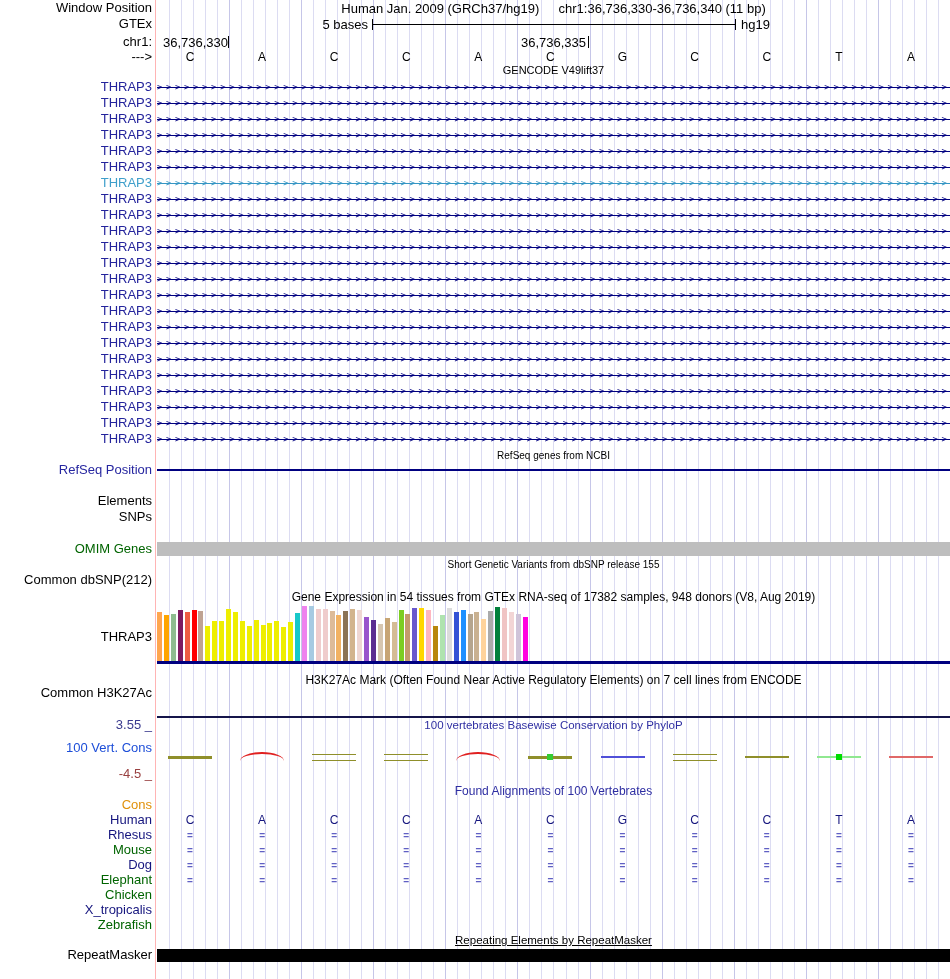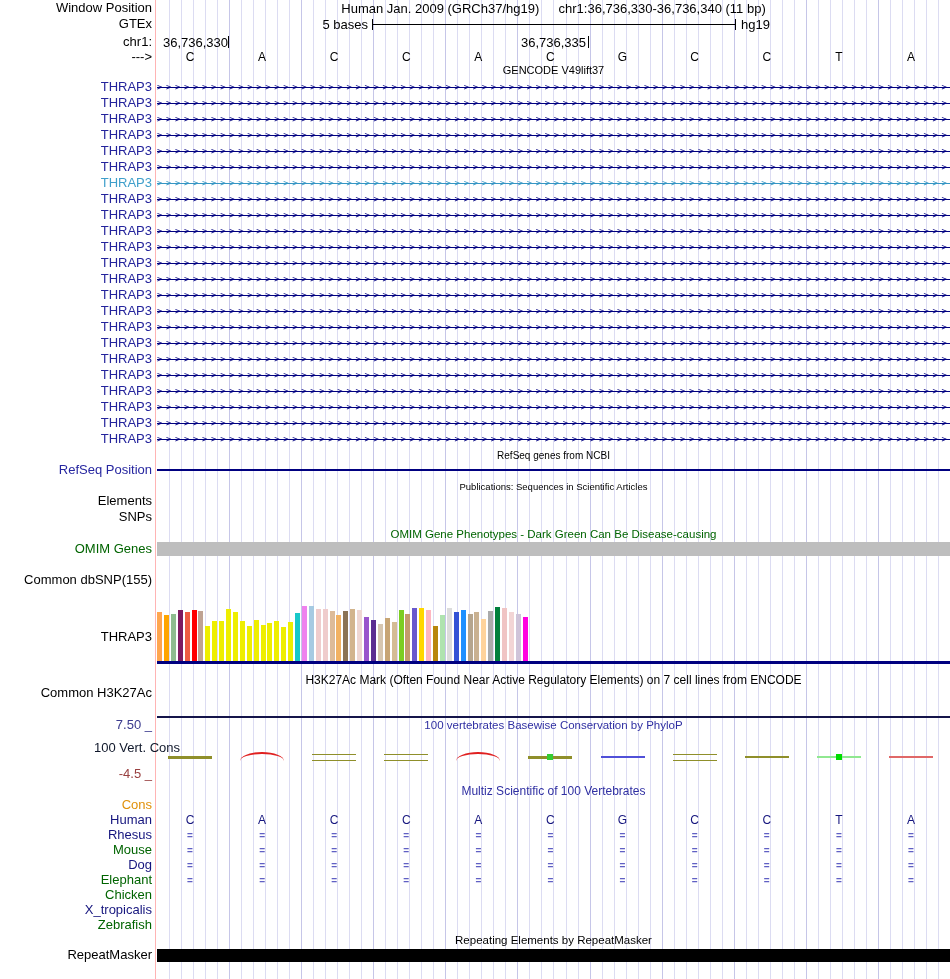--- a/index.html
+++ b/index.html
@@ -225,30 +225,30 @@
       <div class="gene-row" style="top: 434px;">
         <div class="gene-line" style="background: rgb(0, 0, 128);"></div>
         <div class="gene-arrows" style="color: rgb(0, 0, 128);">&gt;&gt;&gt;&gt;&gt;&gt;&gt;&gt;&gt;&gt;&gt;&gt;&gt;&gt;&gt;&gt;&gt;&gt;&gt;&gt;&gt;&gt;&gt;&gt;&gt;&gt;&gt;&gt;&gt;&gt;&gt;&gt;&gt;&gt;&gt;&gt;&gt;&gt;&gt;&gt;&gt;&gt;&gt;&gt;&gt;&gt;&gt;&gt;&gt;&gt;&gt;&gt;&gt;&gt;&gt;&gt;&gt;&gt;&gt;&gt;&gt;&gt;&gt;&gt;&gt;&gt;&gt;&gt;&gt;&gt;&gt;&gt;&gt;&gt;&gt;&gt;&gt;&gt;&gt;&gt;&gt;&gt;&gt;&gt;&gt;&gt;&gt;&gt;&gt;&gt;&gt;&gt;&gt;&gt;&gt;</div>
       </div>
     </div>
 
   <div class="title" style="top:450px;font-size:10px;">RefSeq genes from NCBI</div>
   <div class="lbl" style="top: 463px; color: rgb(38, 38, 160);">RefSeq Position</div>
   <div class="abs" id="refseq-line" style="left: 157px; top: 469px; width: 793px; height: 2px; background: rgb(0, 0, 128);"></div>
 
-  <div class="title" style="top:481px;font-size:9.5px;">Publications: Sequences in Scientific Articles</div>
   <div class="lbl" style="top:494px;">Elements</div>
   <div class="lbl" style="top:510px;">SNPs</div>
 
-  <div class="title" id="omim-title" style="top: 528px; font-size: 11.5px; color: rgb(0, 100, 0);">OMIM Gene Phenotypes - Dark Green Can Be Disease-causing</div>
   <div class="lbl" id="omim-label" style="top: 542px; color: rgb(0, 100, 0);">OMIM Genes</div>
   <div class="abs" id="omim-bar" style="left: 157px; top: 542px; width: 793px; height: 14px; background: rgb(190, 190, 190);"></div>
 
-  <div class="lbl" style="top:573px;">Common dbSNP(155)</div>
-
+  <div class="title" style="top:559px;font-size:10px;">Short Genetic Variants from dbSNP release 155</div>
+  <div class="lbl" style="top:573px;">Common dbSNP(212)</div>
+
+  <div class="title" style="top:590px;font-size:12px;">Gene Expression in 54 tissues from GTEx RNA-seq of 17382 samples, 948 donors (V8, Aug 2019)</div>
   <div class="lbl" style="top:630px;">THRAP3</div>
   <div id="gtex-bars">
       <div class="gtex-bar" style="left: 157px; top: 612px; height: 50px; background: rgb(255, 165, 79);"></div>
       <div class="gtex-bar" style="left: 163.9px; top: 615px; height: 47px; background: rgb(255, 165, 0);"></div>
       <div class="gtex-bar" style="left: 170.8px; top: 614px; height: 48px; background: rgb(143, 188, 143);"></div>
       <div class="gtex-bar" style="left: 177.7px; top: 610px; height: 52px; background: rgb(125, 26, 96);"></div>
       <div class="gtex-bar" style="left: 184.6px; top: 612px; height: 50px; background: rgb(238, 92, 66);"></div>
       <div class="gtex-bar" style="left: 191.5px; top: 610px; height: 52px; background: rgb(255, 0, 0);"></div>
       <div class="gtex-bar" style="left: 198.4px; top: 611px; height: 51px; background: rgb(191, 163, 147);"></div>
       <div class="gtex-bar" style="left: 205.3px; top: 626px; height: 36px; background: rgb(238, 238, 0);"></div>
@@ -298,43 +298,43 @@
       <div class="gtex-bar" style="left: 508.9px; top: 612px; height: 50px; background: rgb(242, 213, 213);"></div>
       <div class="gtex-bar" style="left: 515.8px; top: 614px; height: 48px; background: rgb(207, 196, 217);"></div>
       <div class="gtex-bar" style="left: 522.7px; top: 617px; height: 45px; background: rgb(255, 0, 224);"></div>
     </div>
   <div class="abs" id="gtex-baseline" style="left: 157px; top: 661px; width: 793px; height: 3px; background: rgb(0, 0, 128);"></div>
 
   <div class="title" style="top:673px;font-size:12px;">H3K27Ac Mark (Often Found Near Active Regulatory Elements) on 7 cell lines from ENCODE</div>
   <div class="lbl" style="top:686px;">Common H3K27Ac</div>
   <div class="abs" id="h3k27ac-separator" style="left: 157px; top: 716px; width: 793px; height: 2px; background: rgb(21, 21, 74);"></div>
 
-  <div class="lbl" id="phylop-max" style="top: 718px; color: rgb(58, 58, 142);">7.50 _</div>
+  <div class="lbl" id="phylop-max" style="top: 718px; color: rgb(58, 58, 142);">3.55 _</div>
   <div class="title" id="phylop-title" style="top: 719px; font-size: 11.5px; color: rgb(47, 47, 162);">100 vertebrates Basewise Conservation by PhyloP</div>
-  <div class="lbl" id="phylop-label" style="top: 741px; color: #0f172a; padding-left: 28px;">100 Vert. Cons</div>
+  <div class="lbl" id="phylop-label" style="top: 741px; color: #1d4ed8;">100 Vert. Cons</div>
   <div class="lbl" id="phylop-min" style="top: 767px; color: rgb(153, 64, 64);">-4.5 _</div>
   <div id="phylop-marks">
       <div class="cons-mark" style="left: 190px; top: 756px; height: 3px; background: rgb(143, 143, 42);"></div>
       <div class="cons-mark" style="left: 262.09px; top: 752px; height: 7px; border-top: 2px solid rgb(224, 32, 32); border-radius: 50% 50% 0px 0px / 100% 100% 0px 0px;"></div>
       <div class="cons-mark" style="left: 334.18px; top: 754px; height: 5px; border-top: 1.5px solid rgb(143, 143, 42); border-bottom: 1.5px solid rgb(143, 143, 42);"></div>
       <div class="cons-mark" style="left: 406.27px; top: 754px; height: 5px; border-top: 1.5px solid rgb(143, 143, 42); border-bottom: 1.5px solid rgb(143, 143, 42);"></div>
       <div class="cons-mark" style="left: 478.36px; top: 752px; height: 7px; border-top: 2px solid rgb(224, 32, 32); border-radius: 50% 50% 0px 0px / 100% 100% 0px 0px;"></div>
       <div class="cons-mark" style="left: 550.45px; top: 756px; height: 3px; background: rgb(143, 143, 42);">
         <div style="position: absolute; left: 19px; top: -2px; width: 6px; height: 6px; background: rgb(51, 204, 51);"></div>
       </div>
       <div class="cons-mark" style="left: 622.54px; top: 756px; height: 2px; background: rgb(80, 80, 216);"></div>
       <div class="cons-mark" style="left: 694.63px; top: 754px; height: 5px; border-top: 1.5px solid rgb(143, 143, 42); border-bottom: 1.5px solid rgb(143, 143, 42);"></div>
       <div class="cons-mark" style="left: 766.72px; top: 756px; height: 2px; background: rgb(143, 143, 42);"></div>
       <div class="cons-mark" style="left: 838.81px; top: 756px; height: 2px; background: rgb(144, 232, 144);">
         <div style="position: absolute; left: 19px; top: -2px; width: 6px; height: 6px; background: rgb(0, 221, 0);"></div>
       </div>
       <div class="cons-mark" style="left: 910.9px; top: 756px; height: 2px; background: rgb(224, 104, 104);"></div>
     </div>
 
-  <div class="title" id="multiz-title" style="top: 784px; font-size: 12px; color: rgb(47, 47, 162);">Multiz Scientific of 100 Vertebrates</div>
+  <div class="title" id="multiz-title" style="top: 784px; font-size: 12px; color: rgb(47, 47, 162);">Found Alignments of 100 Vertebrates</div>
   <div id="multiz-rows">
       <div class="base-letter" style="left: 190px; top: 813px; color: rgb(21, 21, 126);">C</div>
       <div class="base-letter" style="left: 262.09px; top: 813px; color: rgb(21, 21, 126);">A</div>
       <div class="base-letter" style="left: 334.18px; top: 813px; color: rgb(21, 21, 126);">C</div>
       <div class="base-letter" style="left: 406.27px; top: 813px; color: rgb(21, 21, 126);">C</div>
       <div class="base-letter" style="left: 478.36px; top: 813px; color: rgb(21, 21, 126);">A</div>
       <div class="base-letter" style="left: 550.45px; top: 813px; color: rgb(21, 21, 126);">C</div>
       <div class="base-letter" style="left: 622.54px; top: 813px; color: rgb(21, 21, 126);">G</div>
       <div class="base-letter" style="left: 694.63px; top: 813px; color: rgb(21, 21, 126);">C</div>
       <div class="base-letter" style="left: 766.72px; top: 813px; color: rgb(21, 21, 126);">C</div>
@@ -379,21 +379,21 @@
       <div class="eq-mark" style="left: 406.27px; top: 875px; color: rgb(96, 96, 196);">=</div>
       <div class="eq-mark" style="left: 478.36px; top: 875px; color: rgb(96, 96, 196);">=</div>
       <div class="eq-mark" style="left: 550.45px; top: 875px; color: rgb(96, 96, 196);">=</div>
       <div class="eq-mark" style="left: 622.54px; top: 875px; color: rgb(96, 96, 196);">=</div>
       <div class="eq-mark" style="left: 694.63px; top: 875px; color: rgb(96, 96, 196);">=</div>
       <div class="eq-mark" style="left: 766.72px; top: 875px; color: rgb(96, 96, 196);">=</div>
       <div class="eq-mark" style="left: 838.81px; top: 875px; color: rgb(96, 96, 196);">=</div>
       <div class="eq-mark" style="left: 910.9px; top: 875px; color: rgb(96, 96, 196);">=</div>
     </div>
 
-  <div class="title" style="top:934px;font-size:11.5px;">Repeating Elements by RepeatMasker</div>
+  <div class="title" style="top:934px;font-size:11.5px;text-decoration:underline;">Repeating Elements by RepeatMasker</div>
   <div class="lbl" style="top:948px;">RepeatMasker</div>
   <div class="abs" id="repeat-bar" style="left: 157px; top: 949px; width: 793px; height: 13px; background: rgb(0, 0, 0);"></div>
 
 <div class="lbl" style="top: 80px; color: rgb(36, 36, 156);">THRAP3</div>
     <div class="lbl" style="top: 96px; color: rgb(36, 36, 156);">THRAP3</div>
     <div class="lbl" style="top: 112px; color: rgb(36, 36, 156);">THRAP3</div>
     <div class="lbl" style="top: 128px; color: rgb(36, 36, 156);">THRAP3</div>
     <div class="lbl" style="top: 144px; color: rgb(36, 36, 156);">THRAP3</div>
     <div class="lbl" style="top: 160px; color: rgb(36, 36, 156);">THRAP3</div>
     <div class="lbl" style="top: 176px; color: rgb(63, 159, 203);">THRAP3</div>

